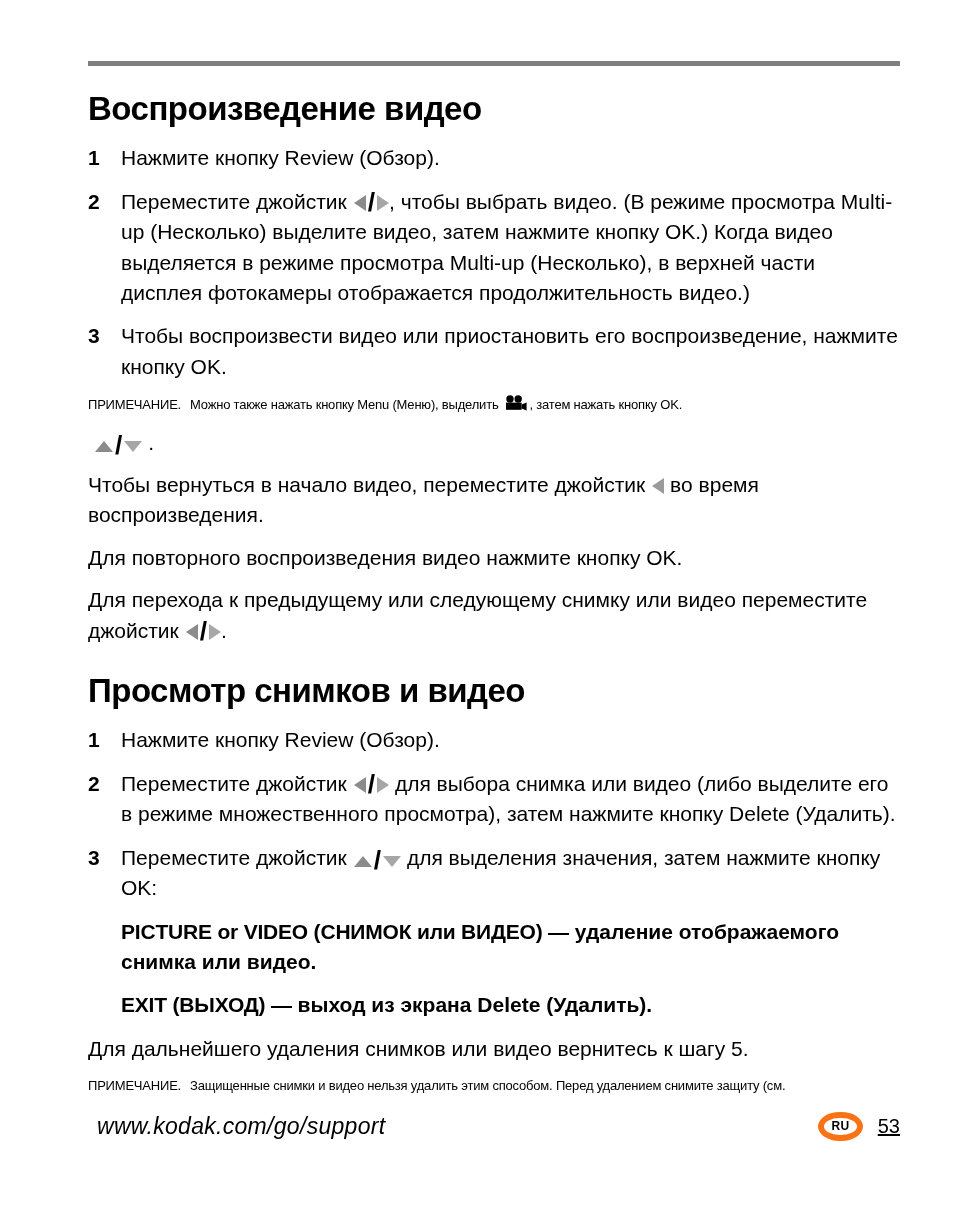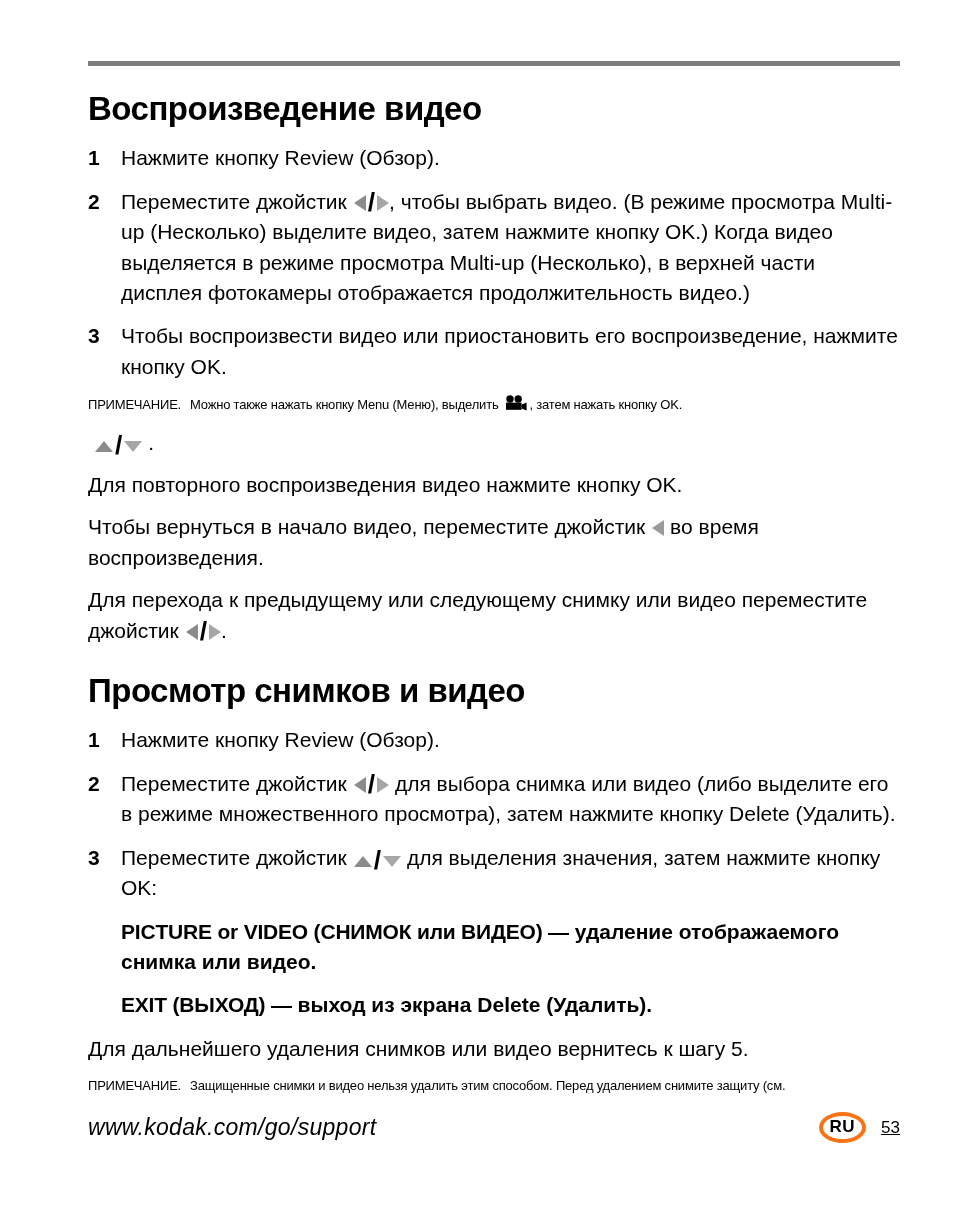--- a/index.html
+++ b/index.html
@@ -37,31 +37,31 @@
   .joy .slash{font-weight:bold;font-size:1.25em;line-height:.9;margin:0 2px;}
   .tri{width:0;height:0;display:inline-block;}
   .tri-left {border-top:8px solid transparent;border-bottom:8px solid transparent;border-right:12px solid #8b8b8b;}
   .tri-right{border-top:8px solid transparent;border-bottom:8px solid transparent;border-left:12px solid #a6a6a6;}
   .tri-up   {border-left:9px solid transparent;border-right:9px solid transparent;border-bottom:11px solid #8b8b8b;}
   .tri-down {border-left:9px solid transparent;border-right:9px solid transparent;border-top:11px solid #a6a6a6;}
   .tri-left-single{border-top:8px solid transparent;border-bottom:8px solid transparent;border-right:12px solid #9a9a9a;}
   .cam{vertical-align:-2px;margin:0 2px 0 7px;}
   
   .footer{
-    position:absolute;left:88px;right:54px;top:1112px;
+    position:absolute;left:97px;right:54px;top:1112px;
     display:flex;justify-content:space-between;align-items:center;
   }
   .footer-url{font-style:italic;font-size:23px;letter-spacing:.3px;}
   .footer-right{display:flex;align-items:center;gap:15px;}
   .ru-badge{
-    border:4px solid #f97316;border-radius:50%;
-    padding:1px 7px 2px 7px;font-weight:bold;font-size:17px;letter-spacing:.5px;
+    border:6px solid #f97316;border-radius:50%;
+    padding:1px 7px 2px 7px;font-weight:bold;font-size:12px;letter-spacing:.5px;
     line-height:1.2;
   }
-  .page-num{font-size:17px;text-decoration:underline;}
+  .page-num{font-size:20px;text-decoration:underline;}
 </style>
 </head>
 <body>
 
 <div class="page">
 
   <div class="rule"></div>
 
   <h1>Воспроизведение видео</h1>
 
@@ -93,25 +93,25 @@
           <path d="M16.6 9.4 L21.6 7.6 L21.6 15.4 L16.6 13.6 Z" fill="#000"></path>
         </svg><span>, затем нажать кнопку OK.</span></span>
   </div>
 
   <p class="para"><span class="joy">
         <span class="tri tri-up"></span>
         <span class="slash">/</span>
         <span class="tri tri-down"></span>
       </span><span> .</span></p>
 
-  <p class="para">Для повторного воспроизведения видео нажмите кнопку OK.</p>
-
   <p class="para"><span>Чтобы вернуться в начало видео, переместите джойстик</span><span class="joy">
         <span class="tri tri-left-single"></span>
       </span><span> во время воспроизведения.</span></p>
+
+  <p class="para">Для повторного воспроизведения видео нажмите кнопку OK.</p>
 
   <p class="para"><span>Для перехода к предыдущему или следующему снимку или видео переместите джойстик</span><span class="joy">
         <span class="tri tri-left"></span>
         <span class="slash">/</span>
         <span class="tri tri-right"></span>
       </span><span>.</span></p>
 
   <h1 style="margin-top:27px;">Просмотр снимков и видео</h1>
 
   <div class="step">

